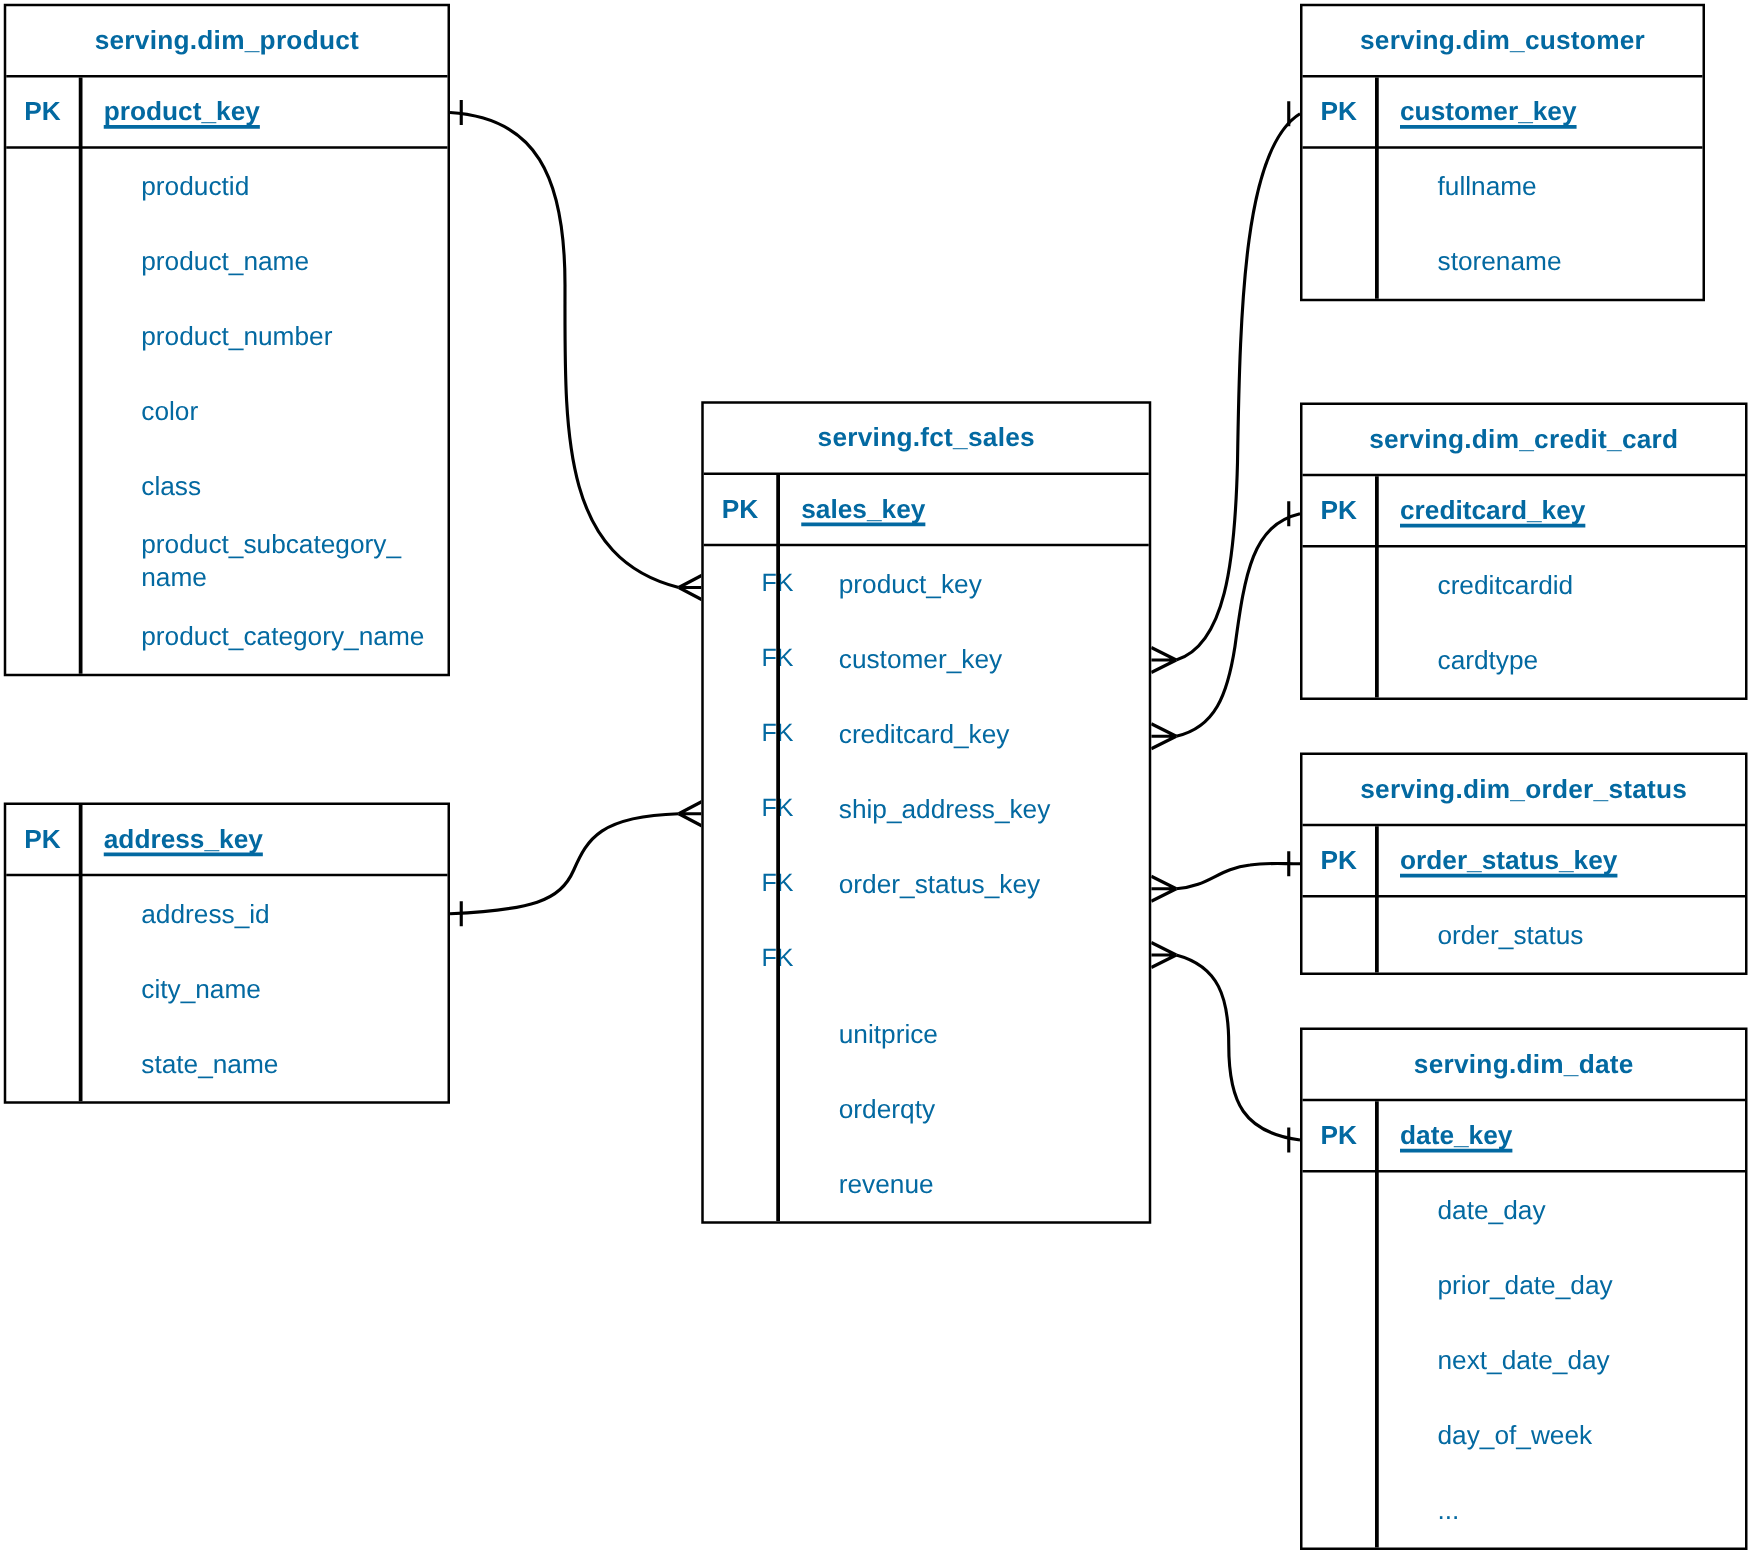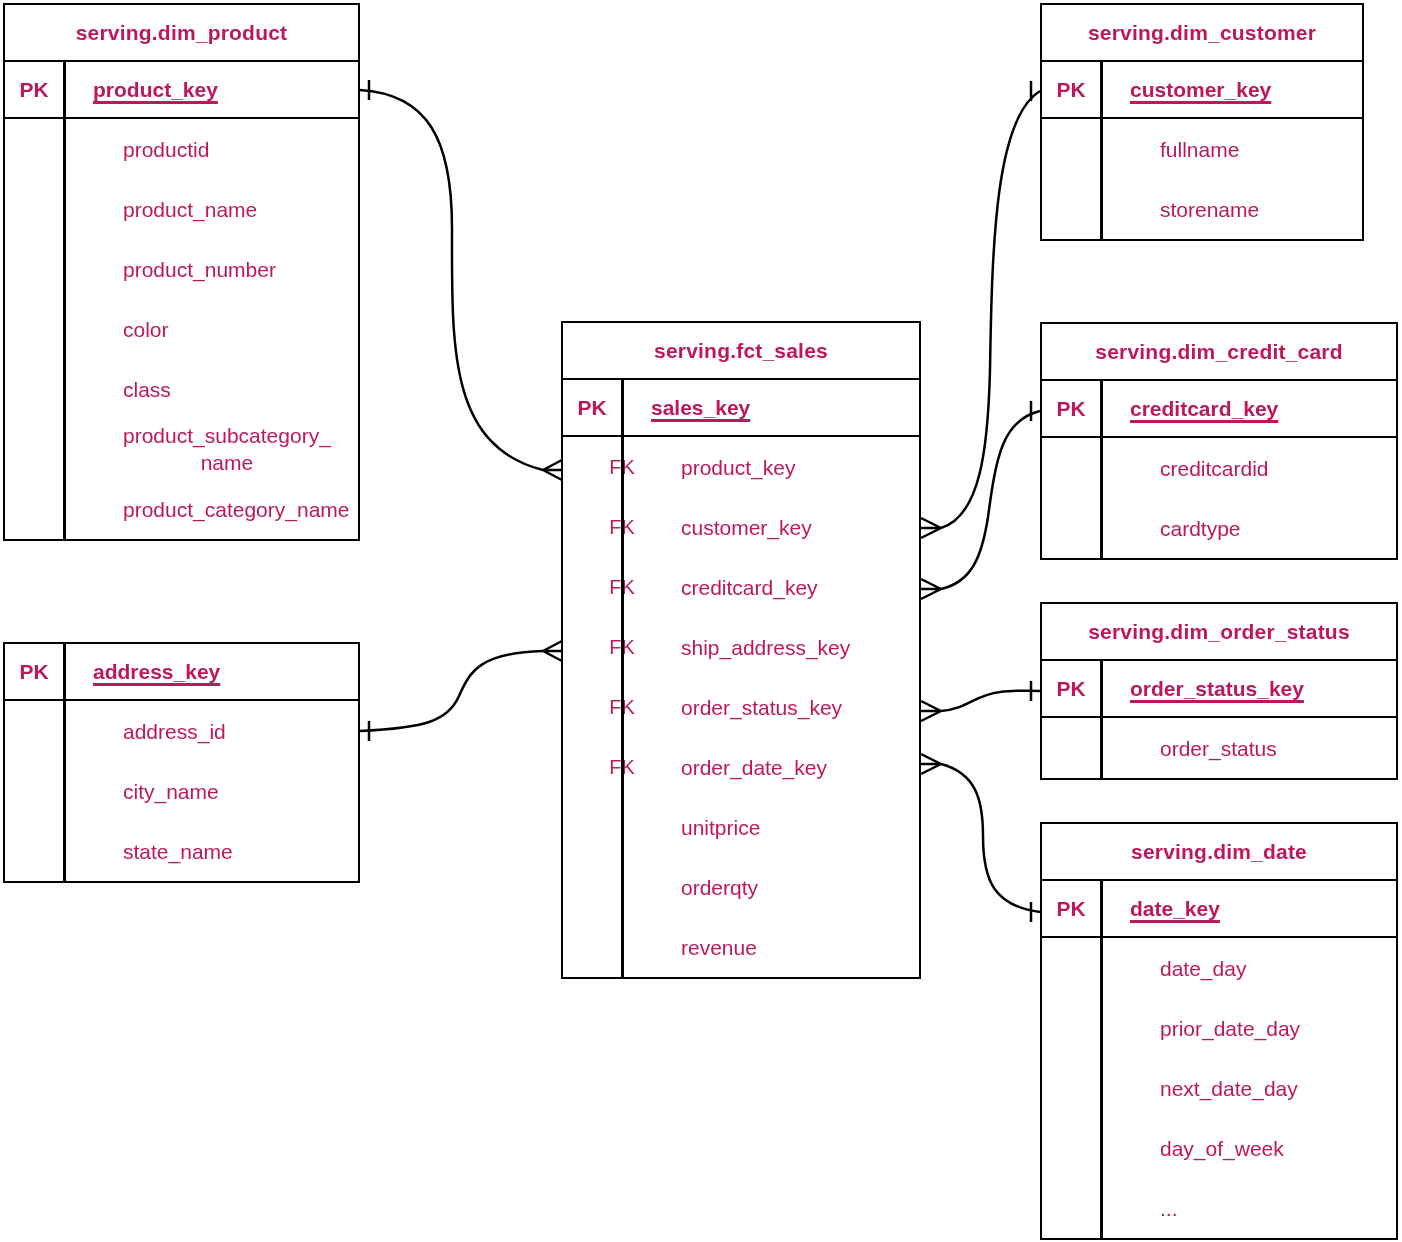--- a/index.html
+++ b/index.html
@@ -2,22 +2,21 @@
 <html><head>
 <meta charset="utf-8">
 <style>
   html,body{margin:0;padding:0;background:#ffffff;}
   .canvas{
     position:relative;
     width:1402px;height:1242px;
     background:#ffffff;
     overflow:hidden;
     font-family:"Liberation Sans","DejaVu Sans",sans-serif;
-    color:#be185d;
-    text-align:center;
+    color:#0369a1;
   }
   .connectors{
     position:absolute;left:0;top:0;width:1402px;height:1242px;
     pointer-events:none;
   }
   .connectors path{
     stroke:#000000;stroke-width:2.5;fill:none;stroke-linecap:butt;stroke-linejoin:round;
   }
   .table{
     position:absolute;
@@ -44,21 +43,21 @@
   }
   .kc{
     width:58px;flex:0 0 58px;
     display:flex;align-items:center;justify-content:center;
     font-size:20px;
   }
   .pkrow .kc{font-weight:bold;font-size:21px;}
   .fc{
     flex:1;min-width:0;
     display:flex;align-items:center;
-    padding-left:30px;padding-right:8px;
+    padding-left:20px;padding-right:8px;
     font-size:21px;
     line-height:27px;
     white-space:pre-line;
   }
   .pkrow .fc{
     font-weight:bold;
     text-decoration:underline;
     text-decoration-thickness:2.5px;
     text-underline-offset:4px;
   }
@@ -192,21 +191,20 @@
           <div class="frow">
             <div class="kc">FK</div>
             <div class="fc">ship_address_key</div>
           </div>
           <div class="frow">
             <div class="kc">FK</div>
             <div class="fc">order_status_key</div>
           </div>
           <div class="frow">
             <div class="kc">FK</div>
-            <div class="fc">order_date_key</div>
           </div>
           <div class="frow">
             <div class="kc"></div>
             <div class="fc">unitprice</div>
           </div>
           <div class="frow">
             <div class="kc"></div>
             <div class="fc">orderqty</div>
           </div>
           <div class="frow">

